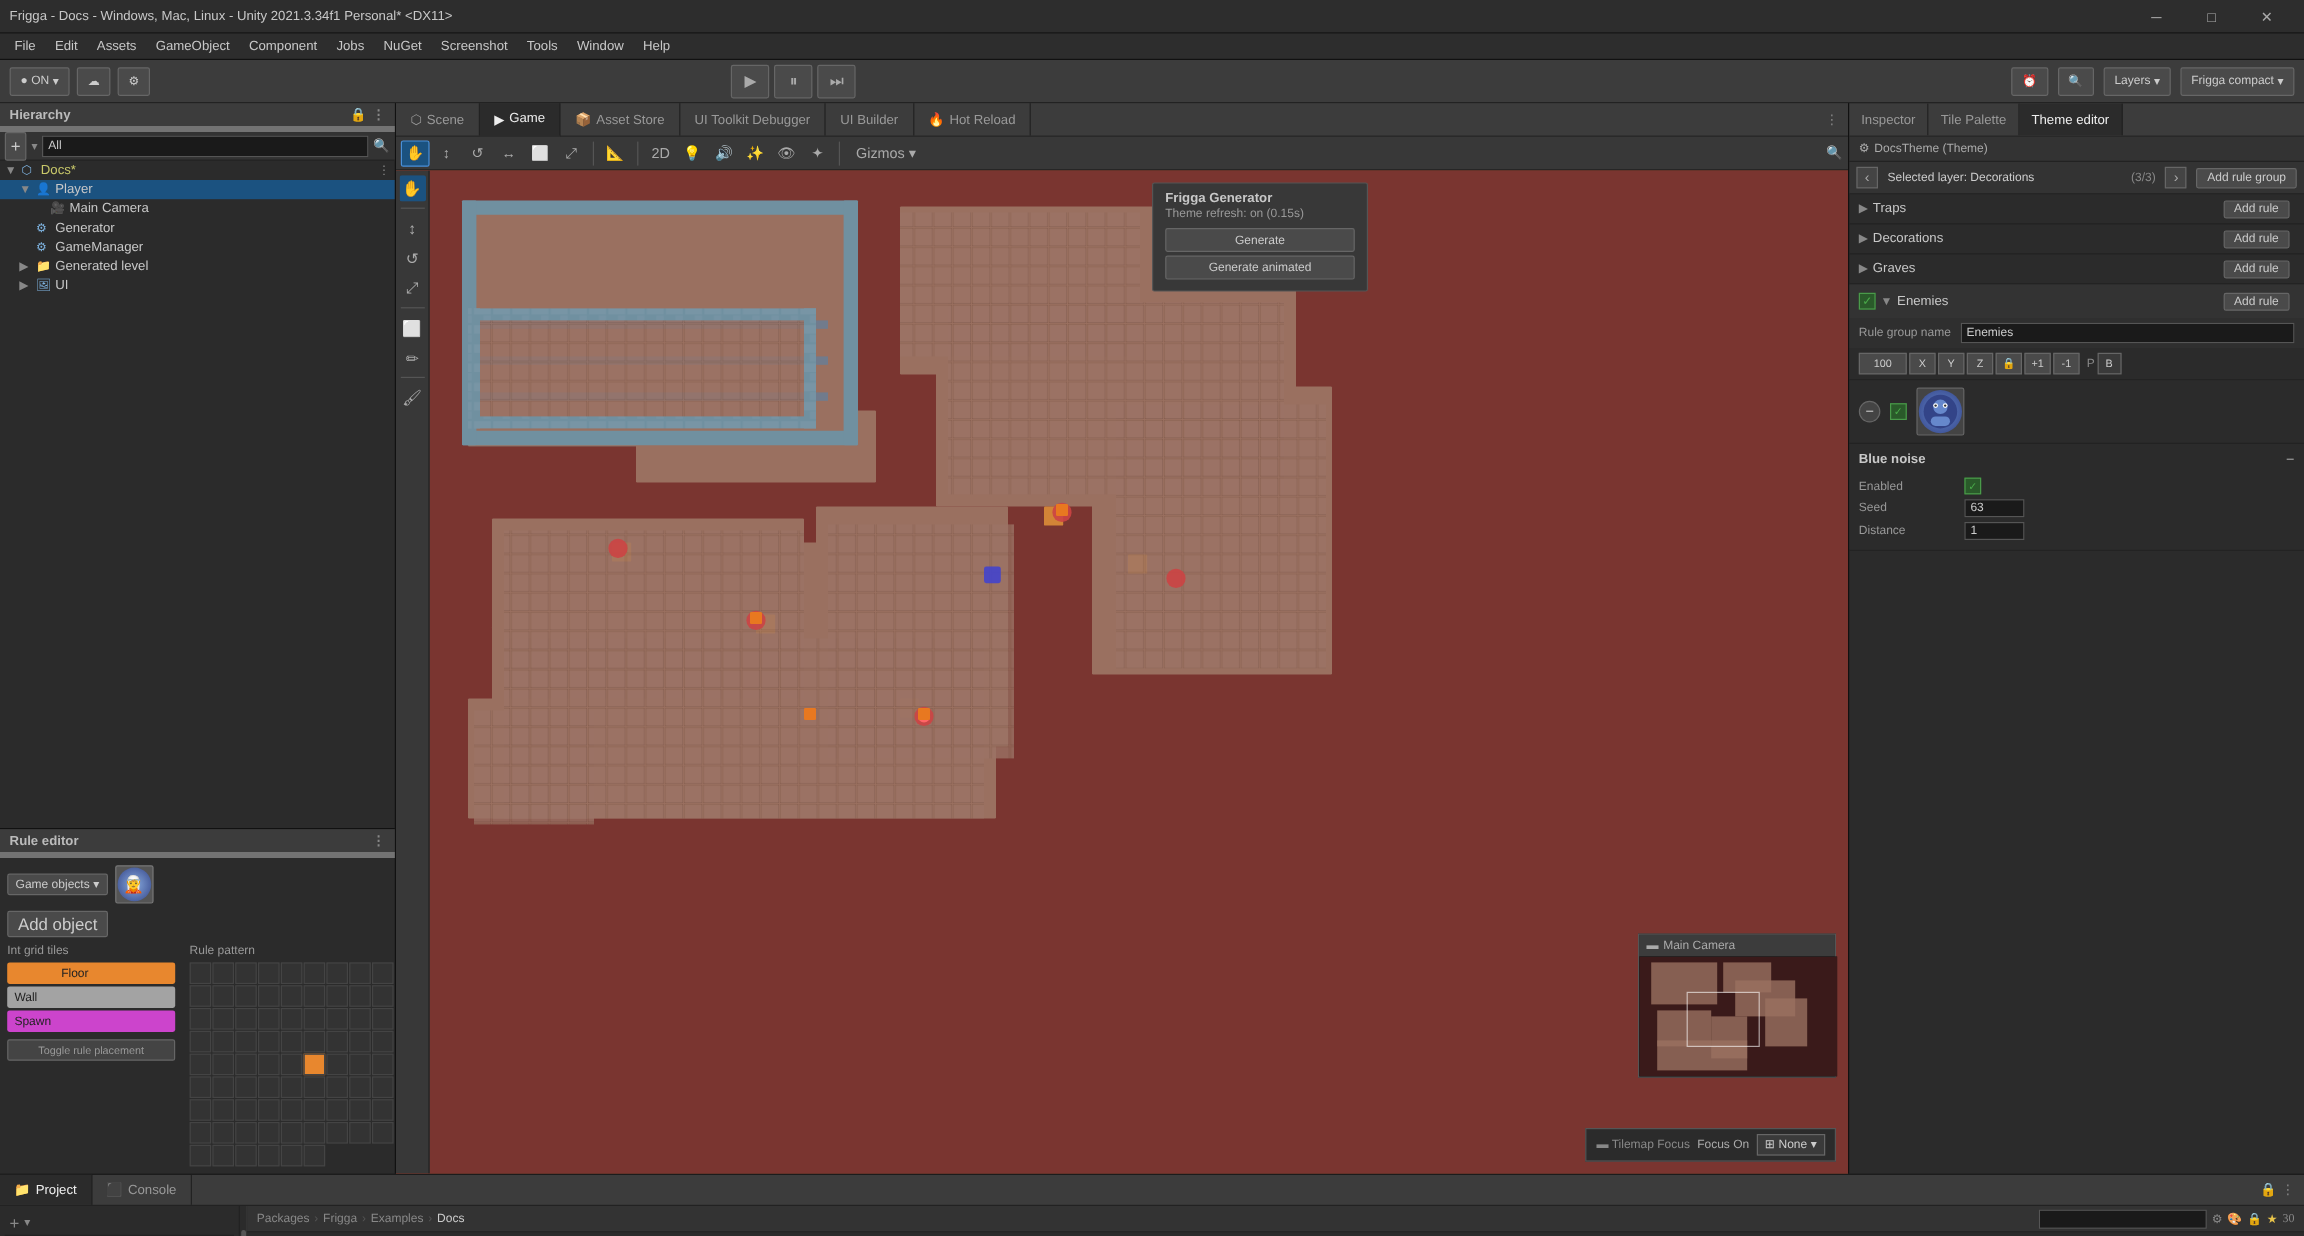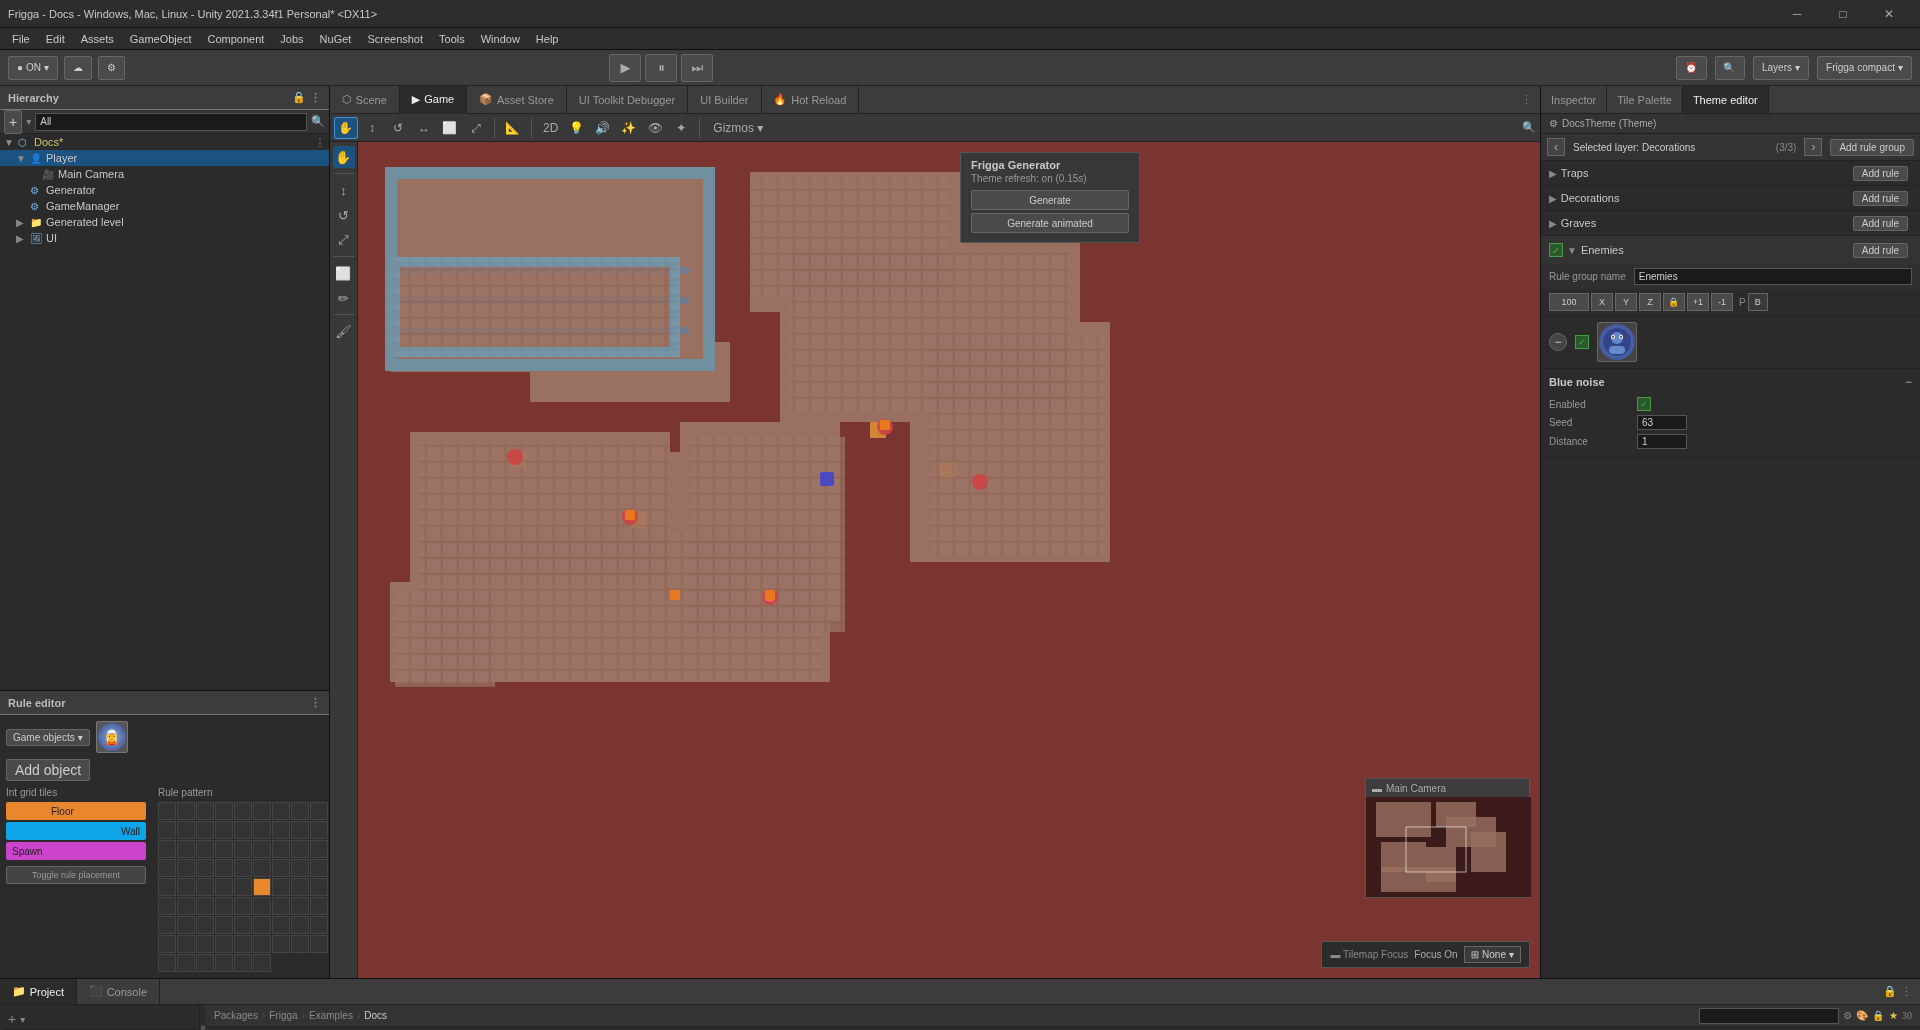--- a/index.html
+++ b/index.html
@@ -19,21 +19,21 @@
     .toolbar-btn { height: 24px; padding: 2px 8px; background: #4a4a4a; border: 1px solid #666; color: #ccc; font-size: 10px; cursor: pointer; border-radius: 2px; display: flex; align-items: center; gap: 3px; }
     .toolbar-center { margin: 0 auto; display: flex; gap: 4px; align-items: center; }
     .play-btn { width: 32px; height: 28px; background: #4a4a4a; border: 1px solid #666; color: #aaa; cursor: pointer; display: flex; align-items: center; justify-content: center; font-size: 13px; border-radius: 2px; }
     .toolbar-right { display: flex; align-items: center; gap: 8px; margin-left: auto; }
 
     
     #main-layout { display: flex; height: calc(1030px - 28px - 22px - 36px - 22px - 30px); }
 
     
     #hierarchy { width: 330px; min-width: 330px; background: #2b2b2b; border-right: 1px solid #111; display: flex; flex-direction: column; }
-    .panel-header { height: 24px; background: #3c3c3c; display: flex; align-items: center; padding: 0 8px; border-bottom: 1px solid #737373; font-size: 11px; font-weight: bold; color: #bbb; justify-content: space-between; }
+    .panel-header { height: 24px; background: #3c3c3c; display: flex; align-items: center; padding: 0 8px; border-bottom: 5px solid #737373; font-size: 11px; font-weight: bold; color: #bbb; justify-content: space-between; }
     .hierarchy-toolbar { height: 24px; background: #333; display: flex; align-items: center; padding: 0 4px; border-bottom: 1px solid #222; gap: 4px; }
     .hier-search { flex: 1; height: 18px; background: #1a1a1a; border: 1px solid #555; color: #ccc; padding: 1px 4px; font-size: 10px; }
     .tree-item { padding: 2px 4px; cursor: pointer; display: flex; align-items: center; gap: 2px; }
     .tree-item.selected { background: #1b5280; }
     .tree-arrow { width: 12px; color: #888; font-size: 10px; }
     .tree-icon { width: 14px; font-size: 10px; color: #7eb3e0; }
     .tree-label { font-size: 11px; color: #c8c8c8; }
     .tree-label.modified { color: #c8c86a; }
     .indent1 { padding-left: 16px; }
     .indent2 { padding-left: 28px; }
@@ -41,21 +41,21 @@
     
     #rule-editor { border-top: 1px solid #111; }
     .rule-editor-content { padding: 6px; }
     .game-objects-row { display: flex; align-items: center; gap: 6px; margin-bottom: 6px; }
     .dropdown-btn { background: #4a4a4a; border: 1px solid #666; color: #ccc; padding: 2px 6px; font-size: 10px; cursor: pointer; display: flex; align-items: center; gap: 3px; border-radius: 2px; }
     .object-preview { width: 32px; height: 32px; background: #555; border: 1px solid #777; border-radius: 2px; display: flex; align-items: center; justify-content: center; overflow: hidden; }
     .add-object-btn { background: #4a4a4a; border: 1px solid #666; color: #ccc; padding: 2px 8px; font-size: 14px; cursor: pointer; border-radius: 2px; }
     .section-title { font-size: 10px; color: #999; margin-bottom: 4px; }
     .tile-btn { width: 140px; height: 18px; margin-bottom: 2px; font-size: 10px; color: #222; padding: 1px 6px; cursor: pointer; border: none; border-radius: 2px; text-align: left; }
     .tile-floor { background: #e8872e; padding-left: 45px; }
-    .tile-wall { background: #0ea5e9; text-align: right; }
+    .tile-wall { background: #a3a3a3; }
     .tile-spawn { background: #cc44cc; }
     .toggle-rule-btn { width: 140px; height: 18px; background: #444; border: 1px solid #666; color: #999; font-size: 9px; cursor: pointer; margin-top: 4px; border-radius: 2px; }
     .pattern-label { font-size: 10px; color: #999; margin-bottom: 4px; }
     .pattern-grid { display: grid; grid-template-columns: repeat(9, 18px); grid-template-rows: repeat(9, 18px); gap: 1px; }
     .pattern-cell { width: 18px; height: 18px; background: #333; border: 1px solid #444; cursor: pointer; }
     .pattern-cell.filled { background: #e8872e; }
 
     
     #center-panel { flex: 1; display: flex; flex-direction: column; background: #2b2b2b; }
     .tab-bar { height: 28px; background: #3c3c3c; display: flex; align-items: stretch; border-bottom: 1px solid #222; }

